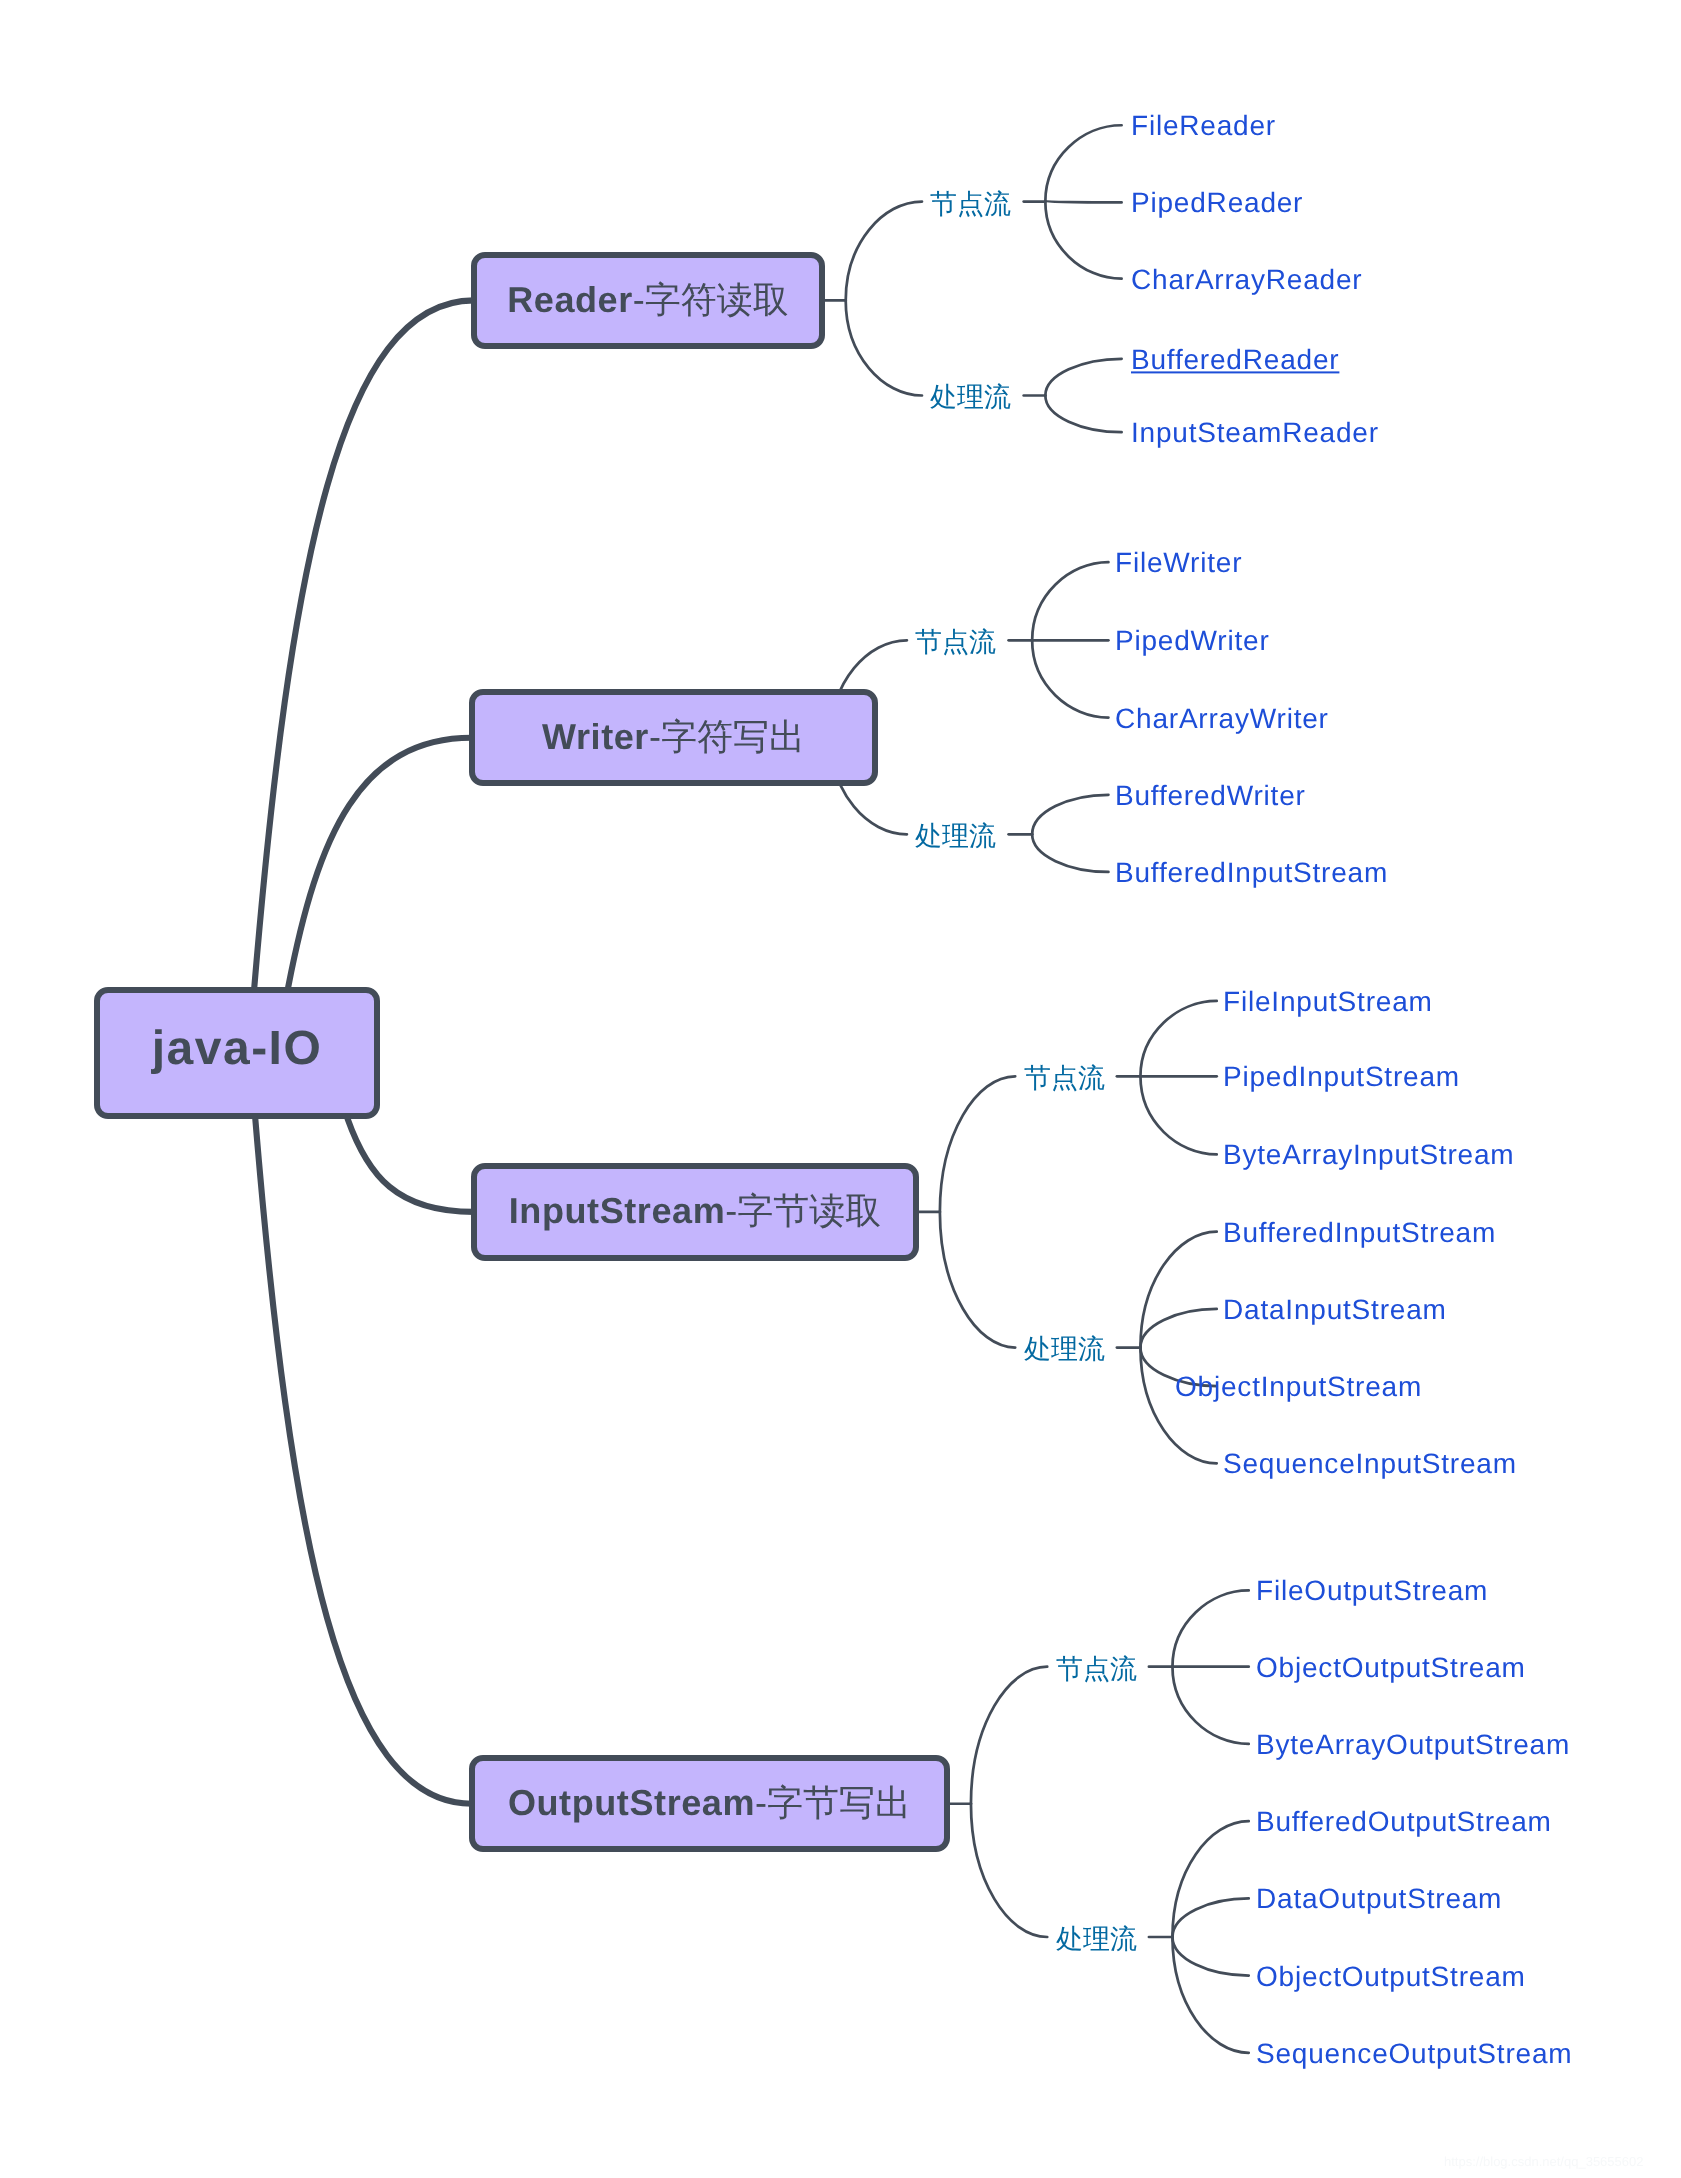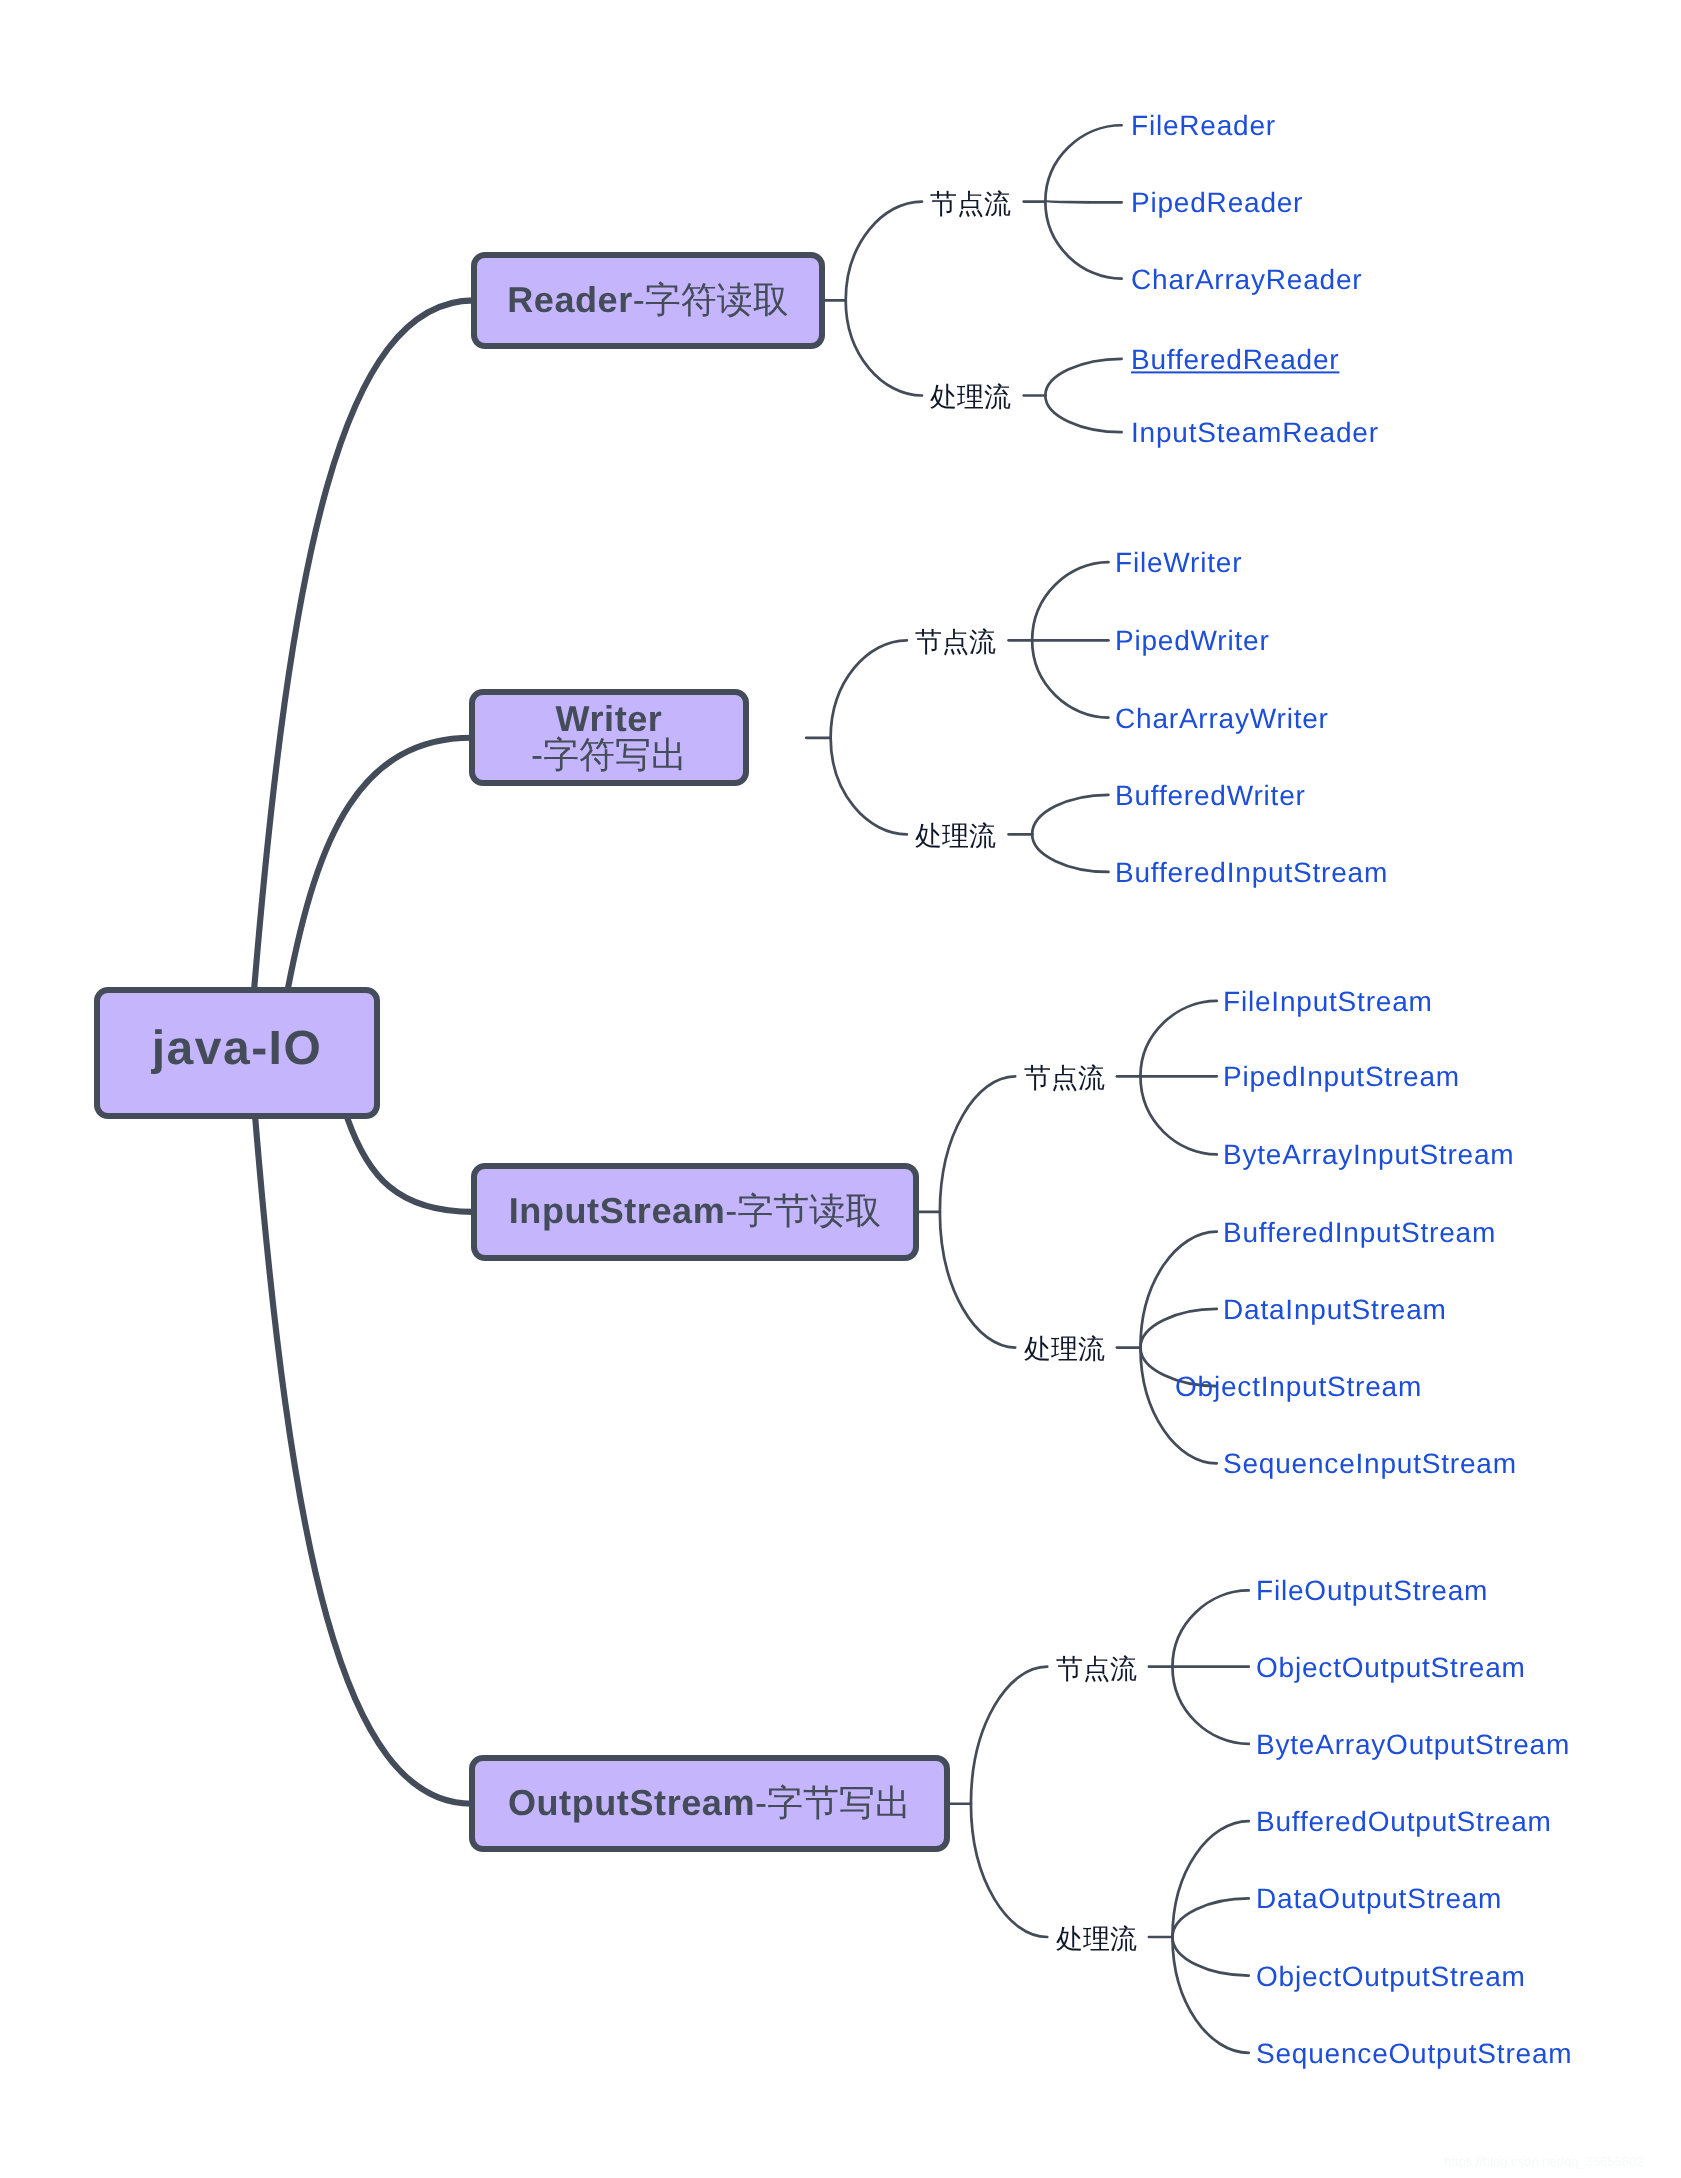--- a/index.html
+++ b/index.html
@@ -12,21 +12,21 @@
           will-change:transform;transform:translateZ(0);}
   svg#wires{position:absolute;left:0;top:0;width:1682px;height:2179px;pointer-events:none;}
   .node-box{position:absolute;box-sizing:border-box;
             border:6.1px solid #434c58;border-radius:14px;background:#c4b5fd;
             display:flex;align-items:center;justify-content:center;
             color:#434c58;font-weight:700;white-space:nowrap;line-height:1;}
   .node-box .cjk{font-weight:400;font-size:1.0em;}
   .node-box .lat{letter-spacing:0.6px;}
   .node-box > span{display:inline-block;transform:translateY(-1.4px);}
   #root-node-label{transform:translateY(-3.8px);}
-  .sub-label{position:absolute;color:#0f172a;white-space:nowrap;
+  .sub-label{position:absolute;color:#0369a1;white-space:nowrap;
              transform:translate(0,-50%) translateY(2.4px);line-height:1;font-size:27px;}
   .leaf-label{position:absolute;color:#1d4ed8;white-space:nowrap;
               transform:translate(0,-50%) translateY(1.4px);line-height:1;
               font-size:28px;letter-spacing:0.8px;}
   .watermark{position:absolute;color:#f6f8f9;white-space:nowrap;font-size:13px;line-height:1;}
 </style>
 </head>
 <body>
 
 <div id="canvas">
@@ -88,21 +88,21 @@
       <span class="lat">Reader</span>
       <span class="cjk">-字符读取</span>
     </div>
     <div class="sub-label" style="left: 930px; top: 202px;">节点流</div>
     <div class="leaf-label" style="left: 1131px; top: 125px;">FileReader</div>
     <div class="leaf-label" style="left: 1131px; top: 202px;">PipedReader</div>
     <div class="leaf-label" style="left: 1131px; top: 279px;">CharArrayReader</div>
     <div class="sub-label" style="left: 930px; top: 395px;">处理流</div>
     <div class="leaf-label" style="left: 1131px; top: 359px; text-decoration: underline;">BufferedReader</div>
     <div class="leaf-label" style="left: 1131px; top: 432px;">InputSteamReader</div>
-    <div class="node-box" style="left: 469px; top: 689px; width: 280px; height: 97px; font-size: 36px; flex-direction: column;">
+    <div class="node-box" style="left: 469px; top: 689px; width: 409px; height: 97px; font-size: 36px;">
       <span class="lat">Writer</span>
       <span class="cjk">-字符写出</span>
     </div>
     <div class="sub-label" style="left: 915px; top: 640px;">节点流</div>
     <div class="leaf-label" style="left: 1115px; top: 562px;">FileWriter</div>
     <div class="leaf-label" style="left: 1115px; top: 640px;">PipedWriter</div>
     <div class="leaf-label" style="left: 1115px; top: 718px;">CharArrayWriter</div>
     <div class="sub-label" style="left: 915px; top: 834px;">处理流</div>
     <div class="leaf-label" style="left: 1115px; top: 795px;">BufferedWriter</div>
     <div class="leaf-label" style="left: 1115px; top: 872px;">BufferedInputStream</div>

